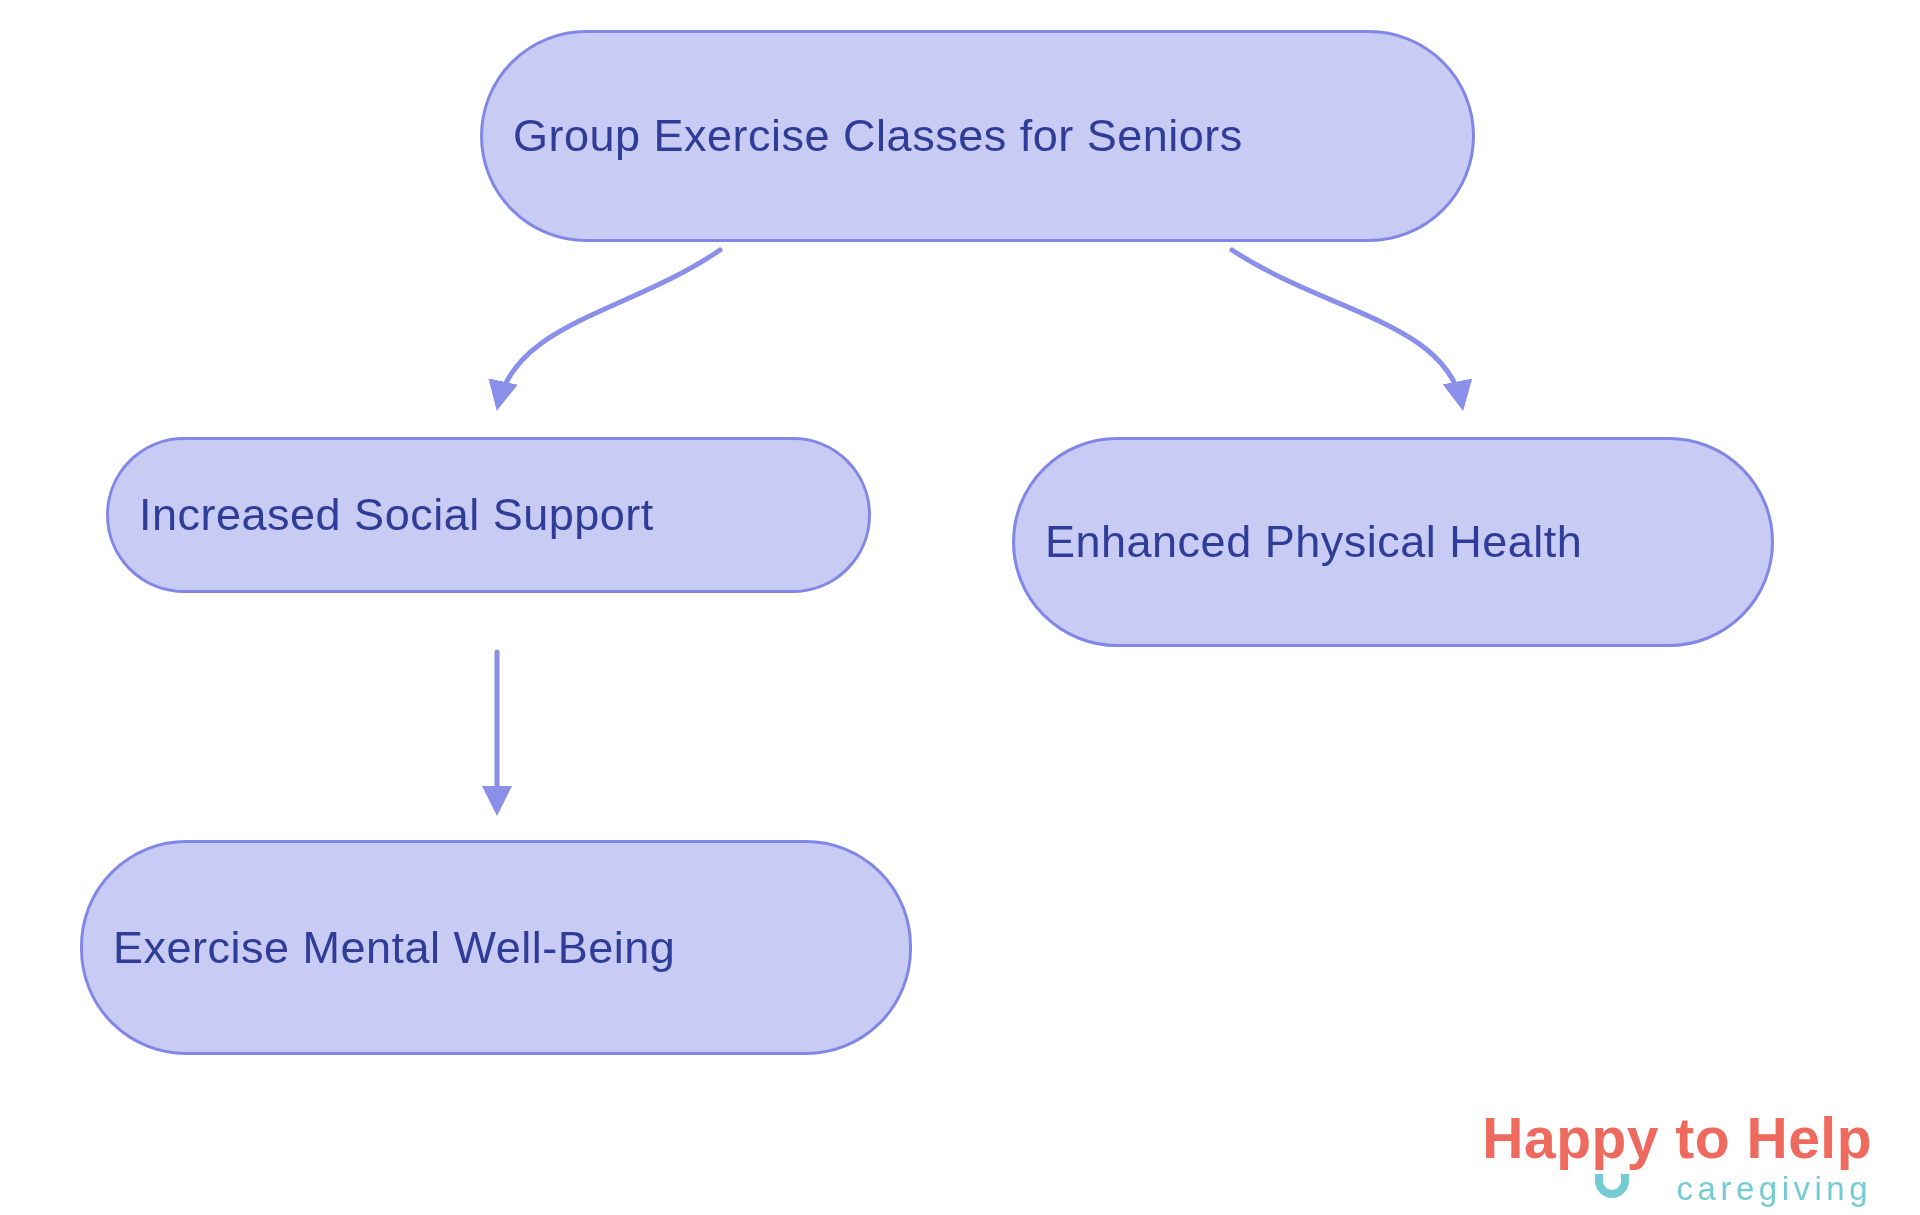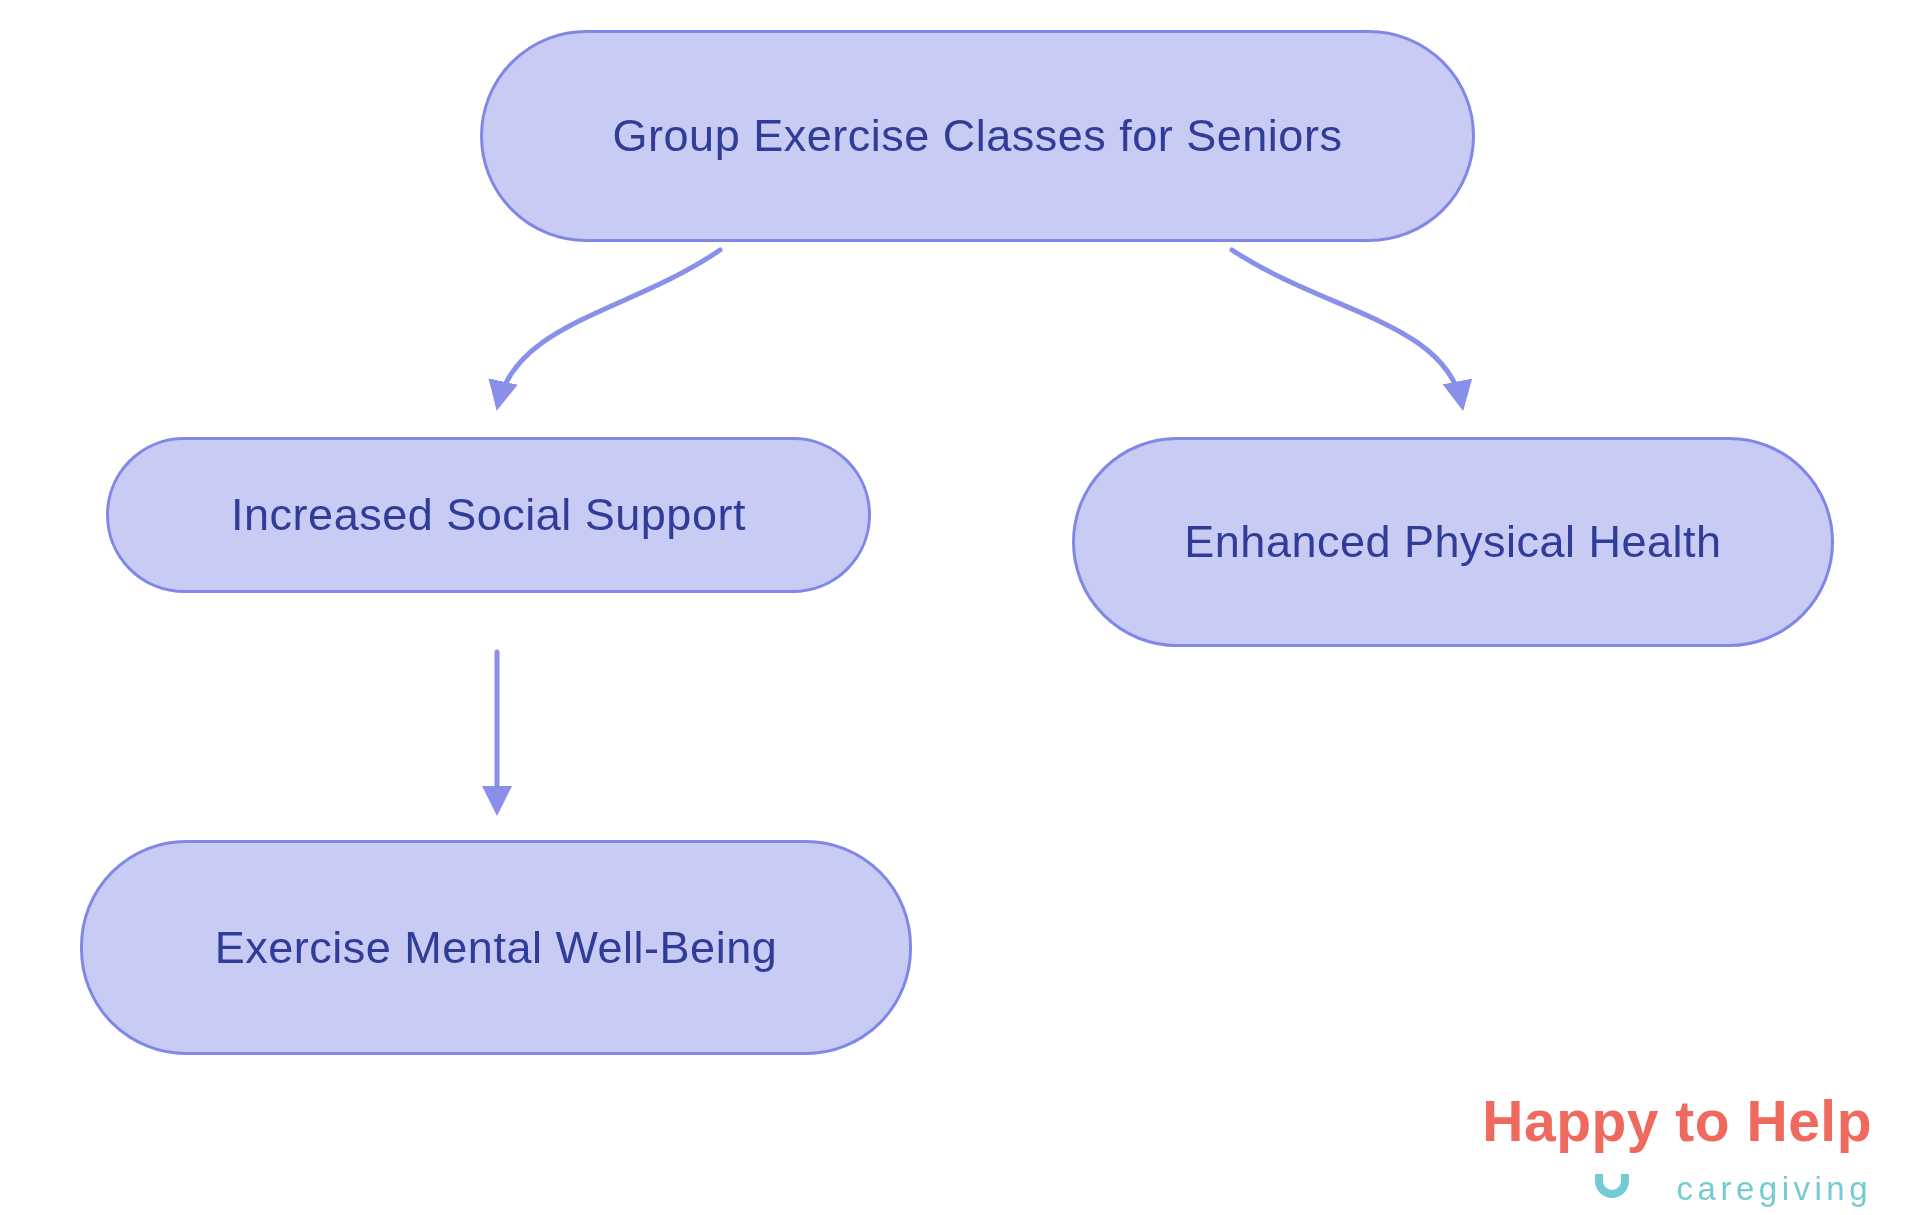--- a/index.html
+++ b/index.html
@@ -32,31 +32,30 @@
   .edges marker path {
     fill: var(--arrow, #8a90e9);
   }
   .node {
     position: absolute;
     background: var(--node-fill, #c8ccf4);
     border: 3px solid var(--node-border, #8187e6);
     border-radius: 106px;
     display: flex;
     align-items: center;
-    justify-content: center;
     box-sizing: border-box;
     color: var(--node-text, #2f3c98);
     font-size: 45px;
     letter-spacing: 0.5px;
     text-align: center;
     padding: 4px 30px;
   }
   .node-root     { left: 480px;  top: 30px;  width: 995px; height: 212px; }
   .node-social   { left: 106px;  top: 437px; width: 765px; height: 156px; }
-  .node-physical { left: 1072px; top: 437px; width: 762px; height: 210px; }
+  .node-physical { left: 1012px; top: 437px; width: 762px; height: 210px; }
   .node-mental   { left: 80px;   top: 840px; width: 832px; height: 215px; }
 
   .logo {
     position: absolute;
     right: 48px;
     bottom: 6px;
     text-align: right;
   }
   .logo-title {
     font-size: 57px;
@@ -64,21 +63,21 @@
     letter-spacing: 0.5px;
     color: var(--logo-title, #ef6a5e);
     line-height: 1.0;
     margin-top: 24px;
   }
   .logo-subrow {
     display: flex;
     align-items: center;
     justify-content: flex-end;
     gap: 48px;
-    margin-top: 19px;
+    margin-top: 2px;
     height: 40px;
   }
   .smile-icon {
     width: 34px;
     height: 24px;
     border: 8px solid var(--logo-sub, #74ccd2);
     border-top: none;
     border-radius: 0 0 26px 26px;
     box-sizing: border-box;
     margin-top: -6px;

